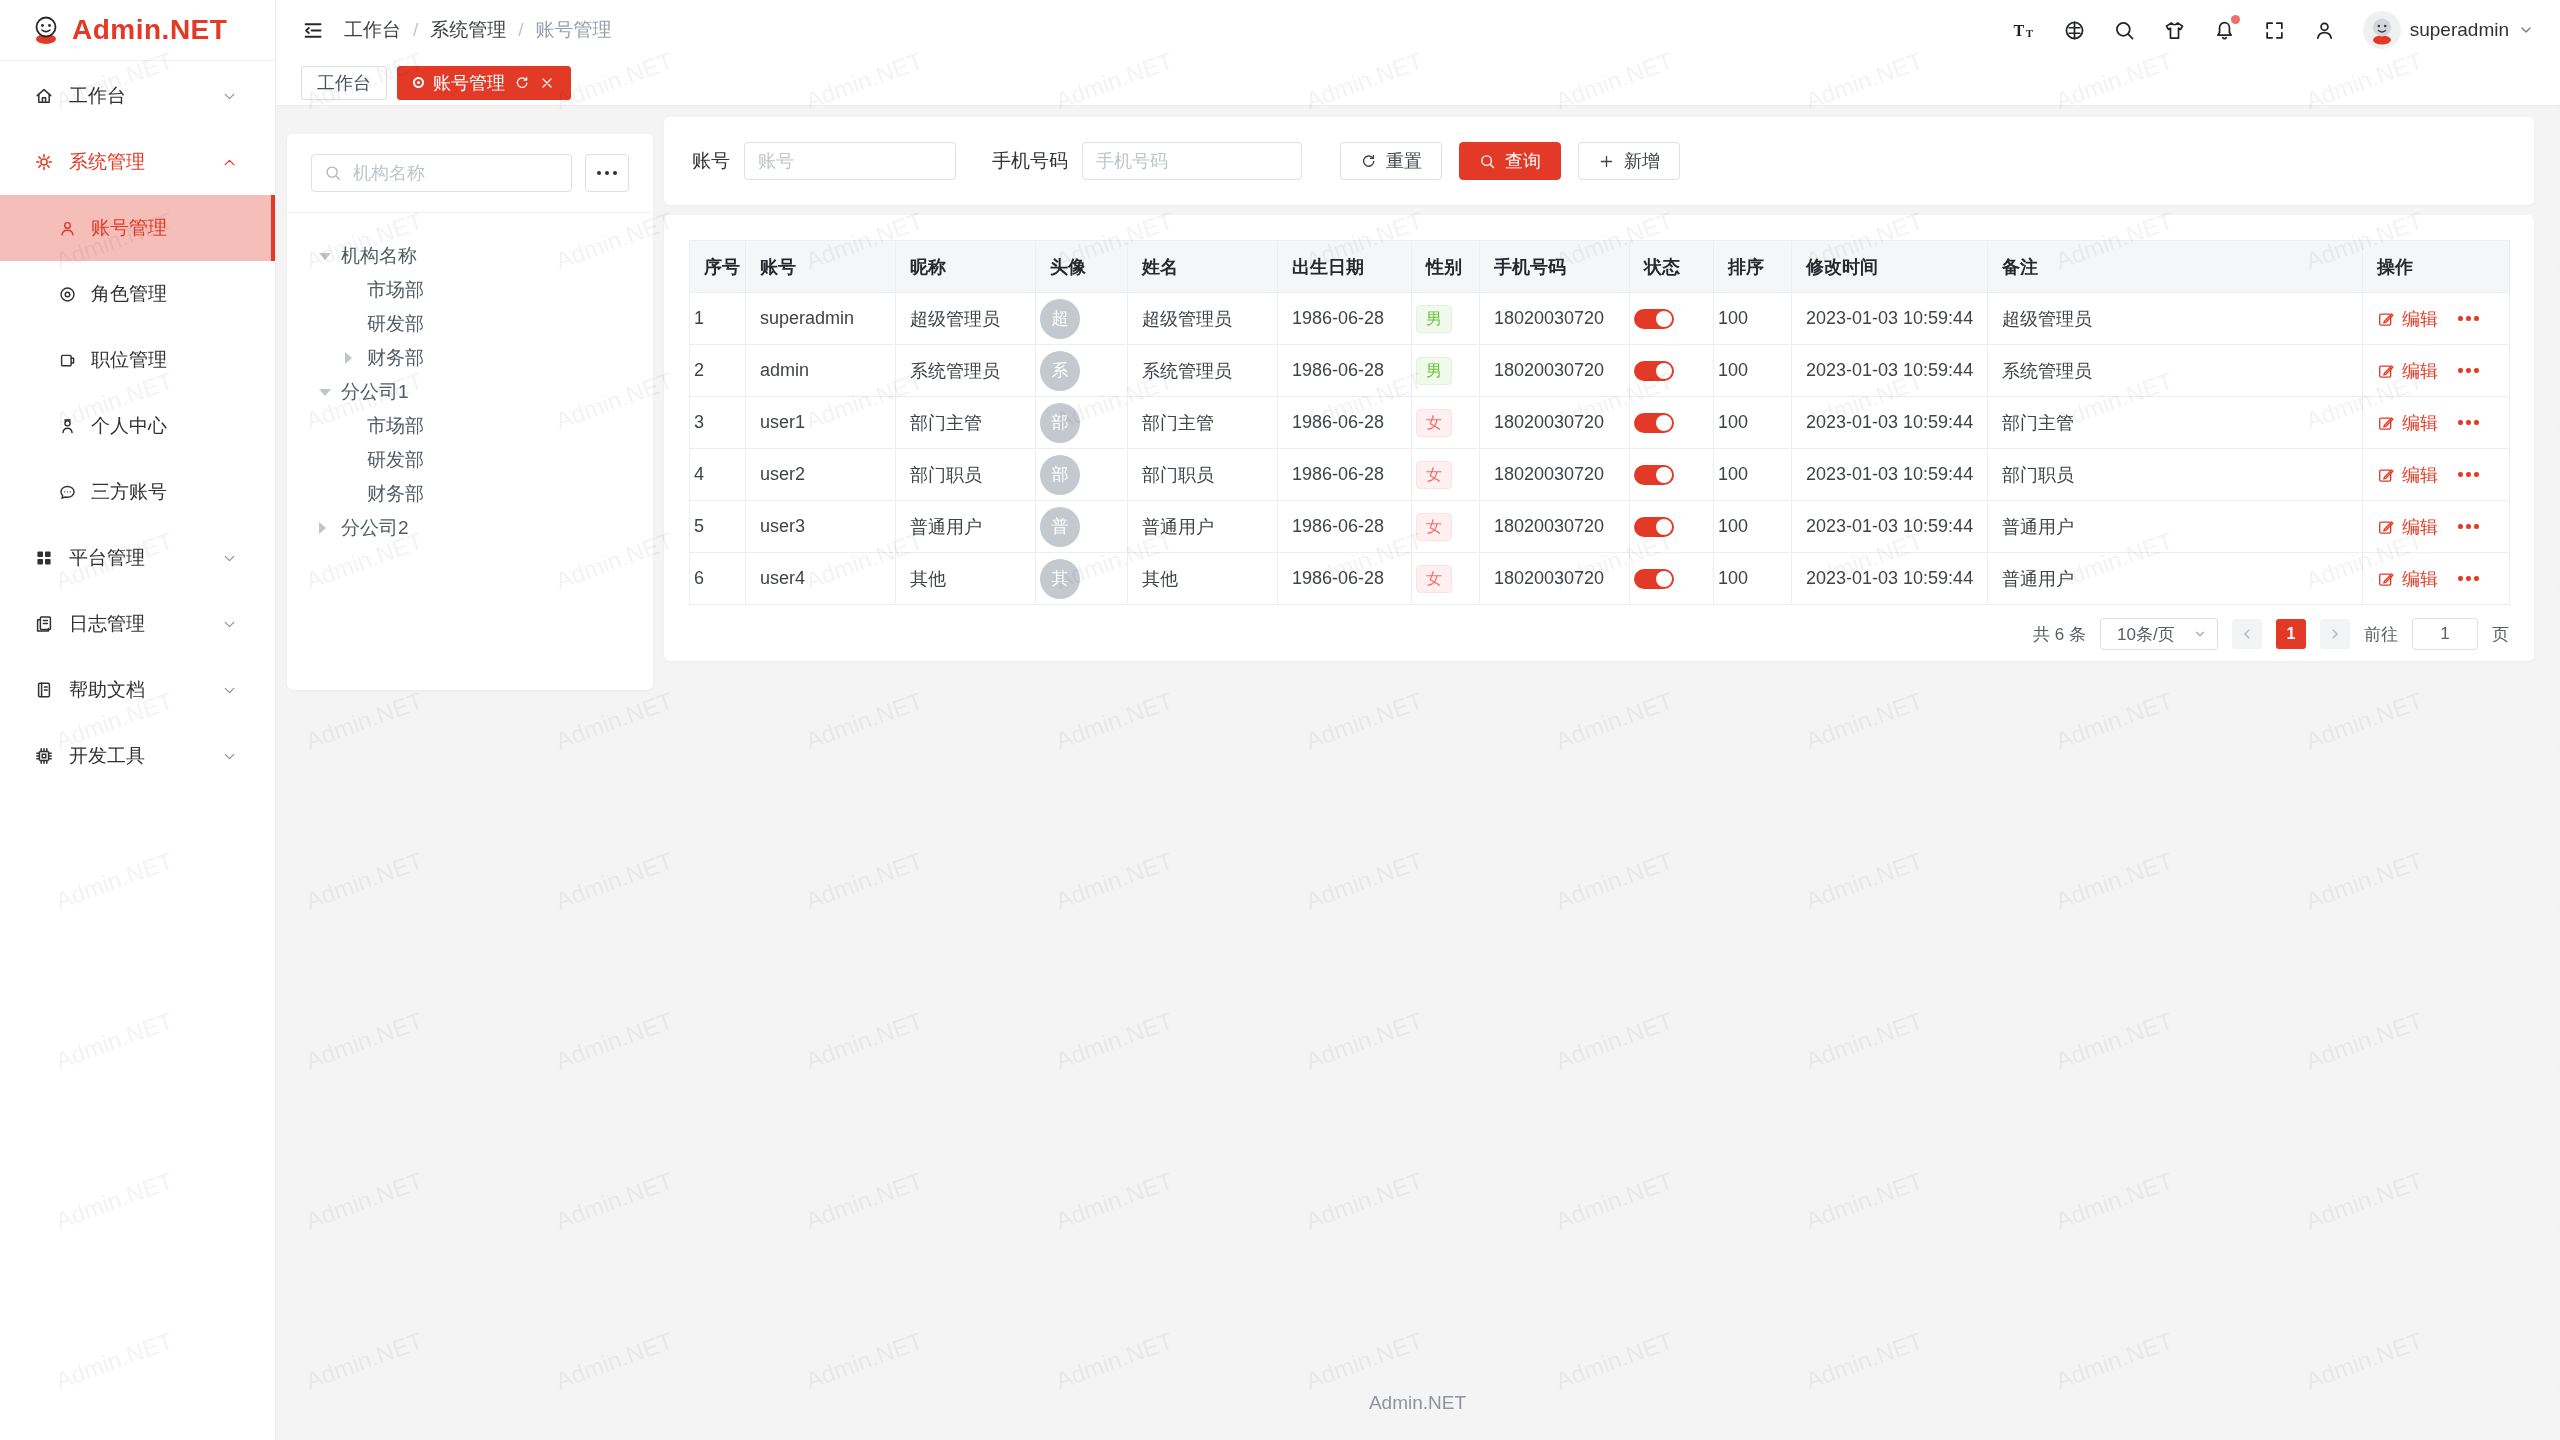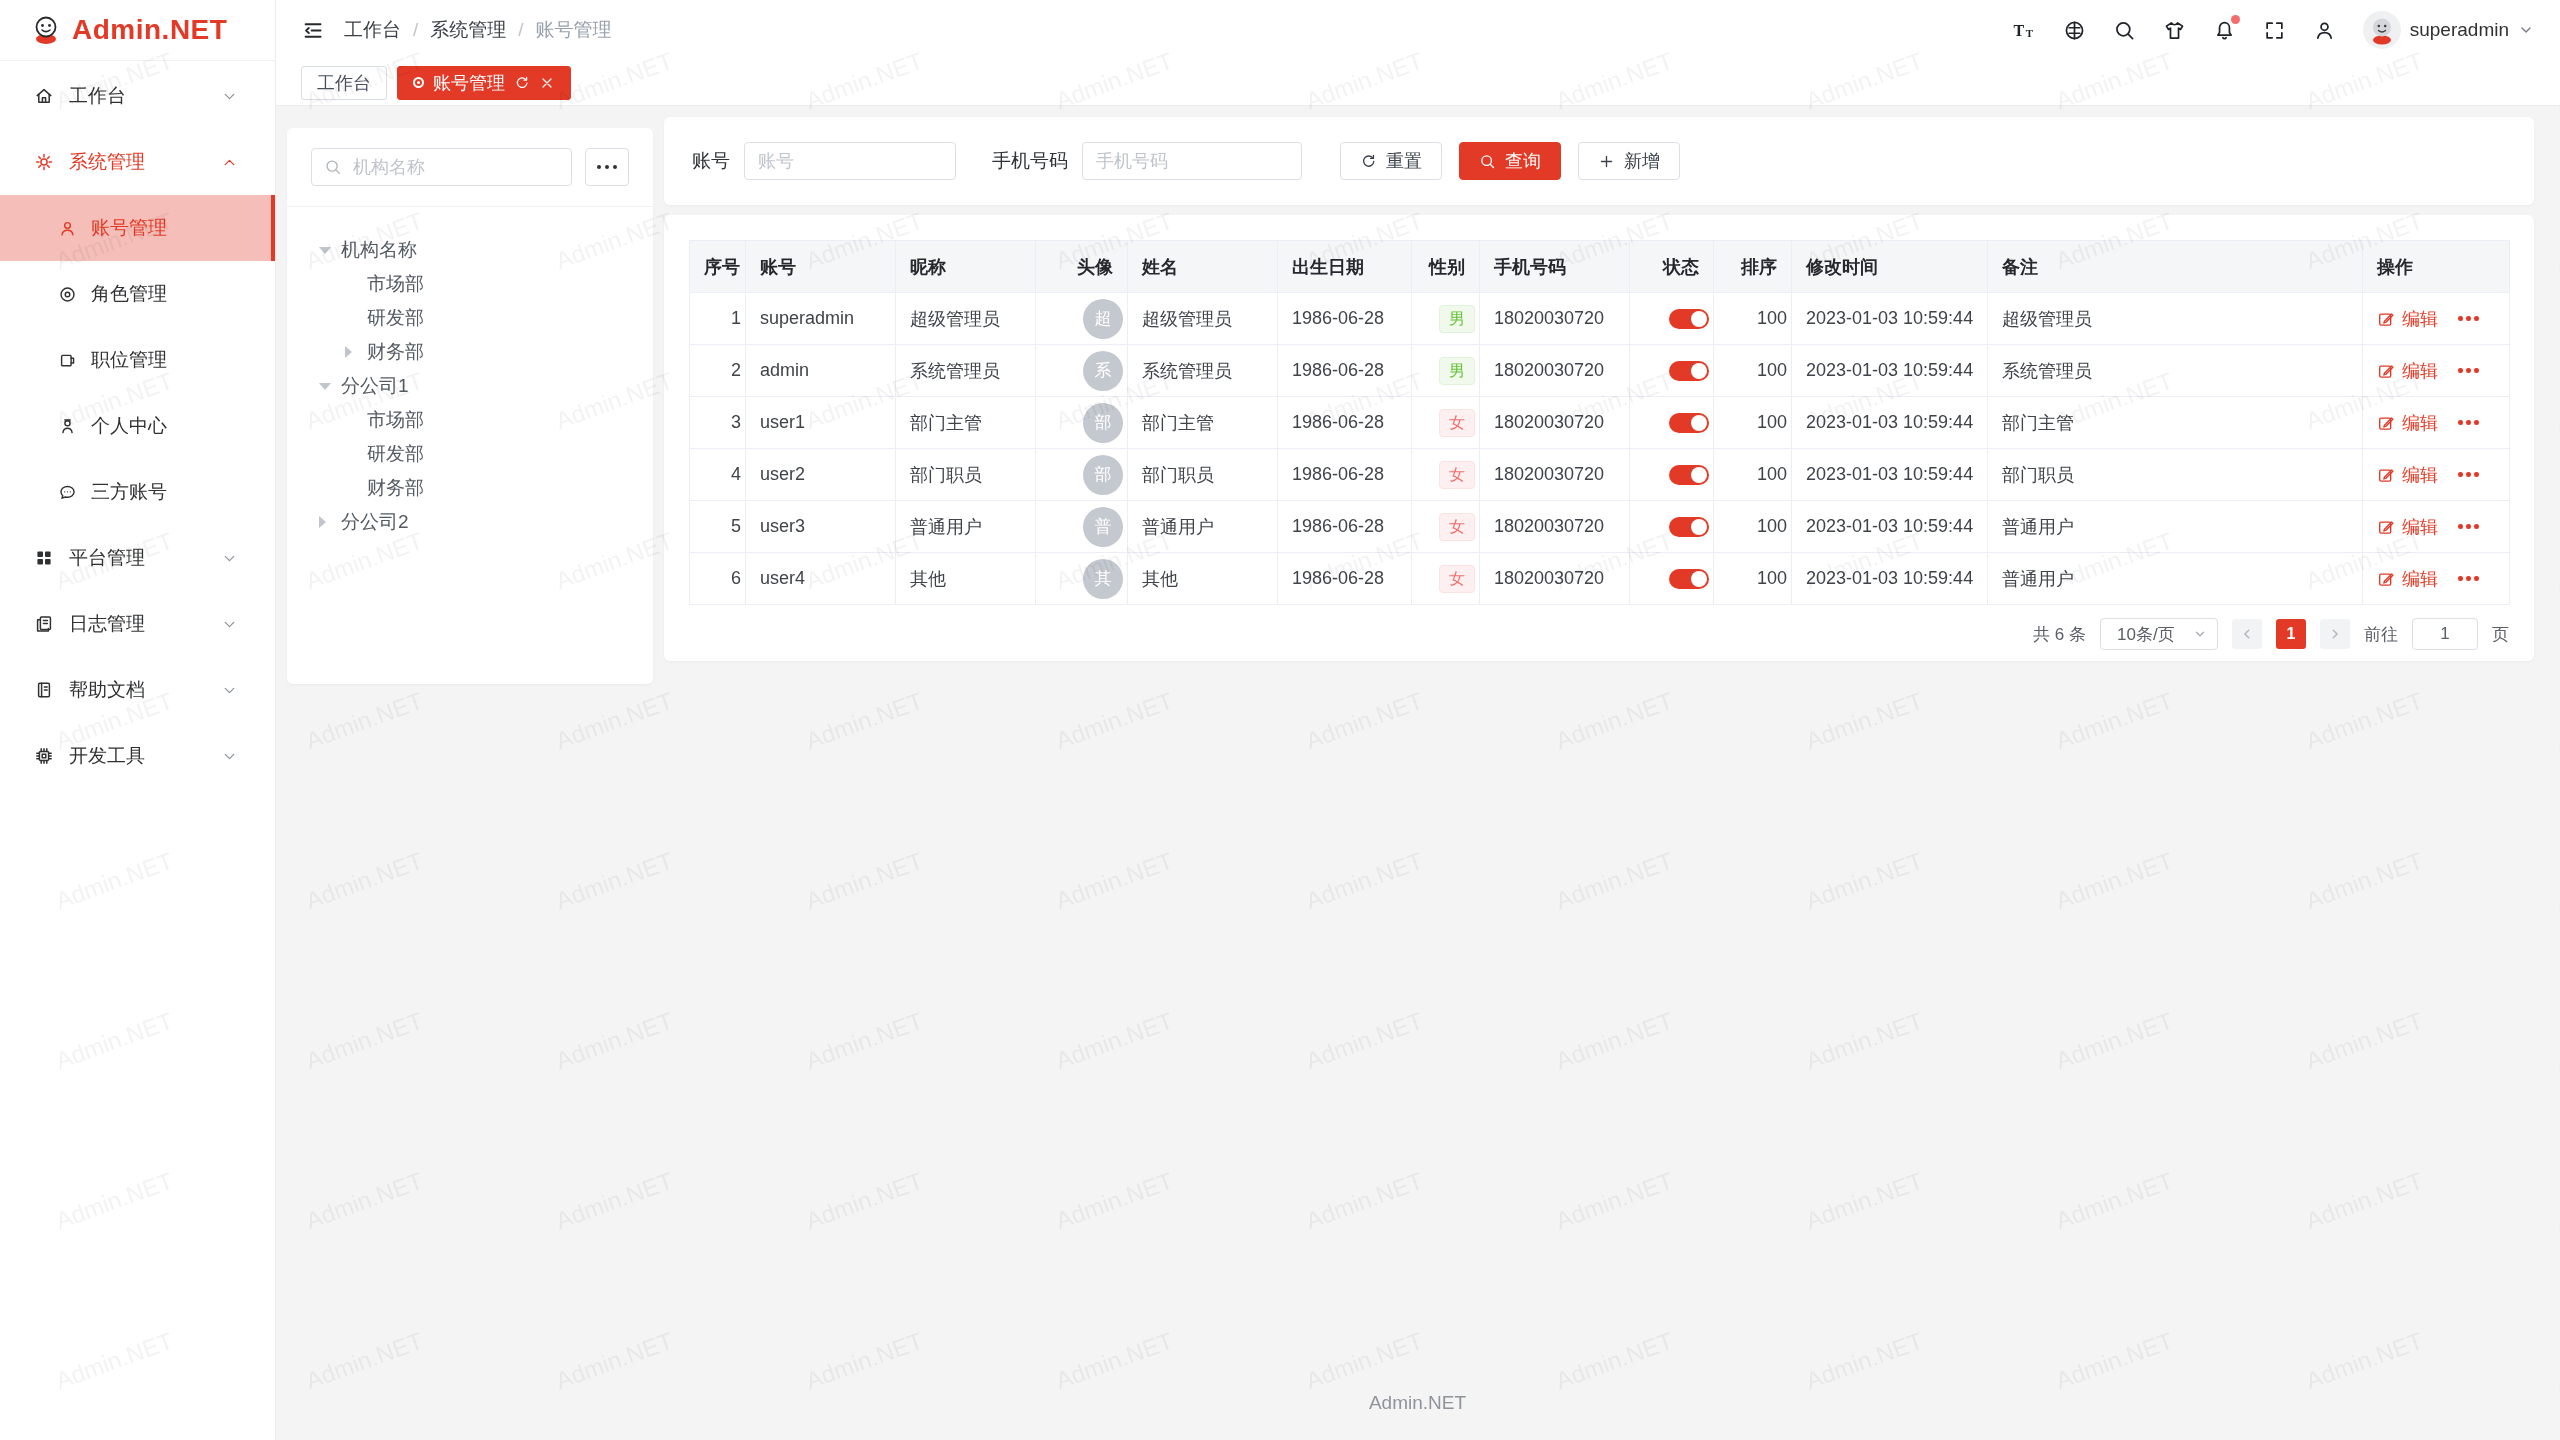--- a/index.html
+++ b/index.html
@@ -48,21 +48,21 @@
   .tab{height:32px;display:inline-flex;align-items:center;gap:9px;padding:0 15px;border:1px solid #d8dce3;border-radius:3px;font-size:18px;color:#495060;background:#fff;cursor:pointer}
   .tab.active{background:#e23a26;border-color:#e23a26;color:#fff}
   .tab .icon{width:16px;height:16px;color:#fff}
   .tab-dot{width:11px;height:11px;border:2px solid #fff;border-radius:50%;box-sizing:border-box;position:relative}
   .tab-dot::after{content:"";position:absolute;left:50%;top:50%;width:3px;height:3px;margin:-1.5px 0 0 -1.5px;border-radius:50%;background:#fff}
 
   
   .content{position:absolute;left:275px;top:105px;right:0;bottom:0;background:#f4f4f5}
   .card{background:#fff;border-radius:6px;box-shadow:0 1px 3px rgba(0,0,0,.04)}
 
-  .org-card{position:absolute;left:12px;top:23px;width:366px;height:556px;padding:20px 24px;box-sizing:border-box}
+  .org-card{position:absolute;left:12px;top:29px;width:366px;height:556px;padding:20px 24px;box-sizing:border-box}
   .org-search-row{display:flex;gap:13px}
   .org-search{flex:1;height:38px;border:1px solid #dcdfe6;border-radius:4px;display:flex;align-items:center;padding:0 12px;gap:9px;box-sizing:border-box}
   .org-search .icon{width:18px;height:18px;color:#b1b6bd}
   .org-search input{border:none;outline:none;font-size:18px;width:100%;font-family:inherit;color:#303133;background:transparent}
   ::placeholder{color:#bfc4cc;opacity:1}
   .more-btn{width:44px;height:38px;border:1px solid #dcdfe6;border-radius:4px;background:#fff;display:flex;align-items:center;justify-content:center;cursor:pointer;flex:none;box-sizing:border-box}
   .dots{display:inline-flex;gap:3.5px;color:#303133;align-items:center}
   .dots i{width:4.5px;height:4.5px;border-radius:50%;background:currentColor;display:block}
   .org-divider{height:1px;background:#eef0f2;margin:20px -24px 0}
   .tree{padding-top:26px}
@@ -81,21 +81,21 @@
   .btn-row{margin-left:38px;display:flex;gap:17px}
   .btn{height:38px;display:inline-flex;align-items:center;gap:9px;padding:0 19px;border-radius:4px;font-size:18px;cursor:pointer;border:1px solid #dcdfe6;background:#fff;color:#3d434c;font-family:inherit}
   .btn .icon{width:17px;height:17px}
   .btn-primary{background:#e23a26;border-color:#e23a26;color:#fff}
 
   .table-card{margin-top:10px;height:446px;padding:25px 25px 0;box-sizing:border-box}
   table{width:100%;border-collapse:collapse;table-layout:fixed}
   th,td{border:1px solid #ebeef5;height:52px;padding:0 14px;font-size:18px;box-sizing:border-box;overflow:hidden;white-space:nowrap;text-align:left}
   th{background:#f5f6f8;color:#25282d;font-weight:600}
   td{color:#3f434a}
-  .c{text-align:right}
+  .c{text-align:left}
   td.c{padding:0 4px}
   .avatar-circle{width:40px;height:40px;border-radius:50%;background:#c4c8cf;color:#fff;display:inline-flex;align-items:center;justify-content:center;font-size:17px;vertical-align:middle}
   .tag{display:inline-block;height:28px;line-height:26px;padding:0 9px;border-radius:4px;font-size:16px;box-sizing:border-box}
   .tag.success{color:#67c23a;background:#f0f9eb;border:1px solid #e1f3d8}
   .tag.danger{color:#f56c6c;background:#fef0f0;border:1px solid #fde2e2}
   .switch{width:40px;height:20px;border-radius:10px;background:#e23a26;position:relative;display:inline-block;cursor:pointer;vertical-align:middle}
   .switch .knob{position:absolute;right:2px;top:2px;width:16px;height:16px;border-radius:50%;background:#fff}
   .action-cell{color:#e23a26}
   .edit-link{display:inline-flex;align-items:center;gap:7px;cursor:pointer;font-size:18px;color:#e23a26;vertical-align:middle}
   .edit-link .icon{width:18px;height:18px}

